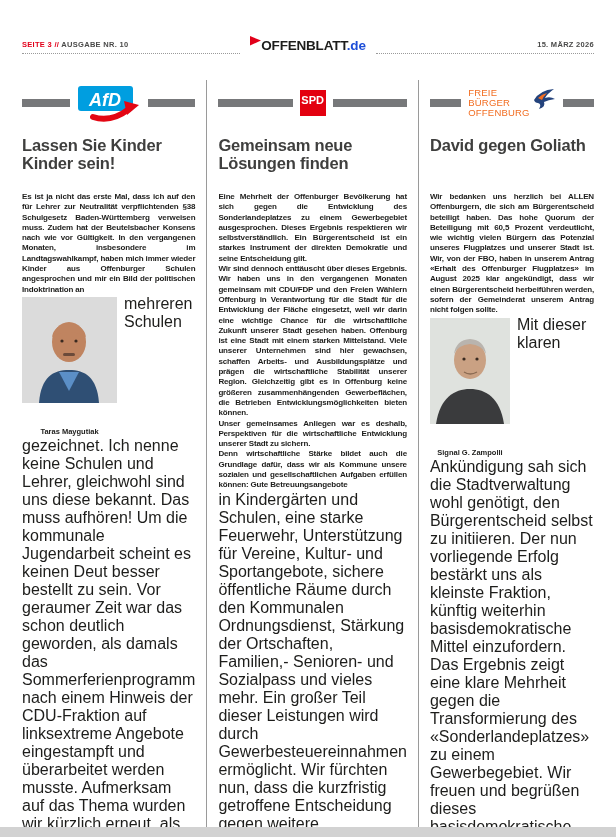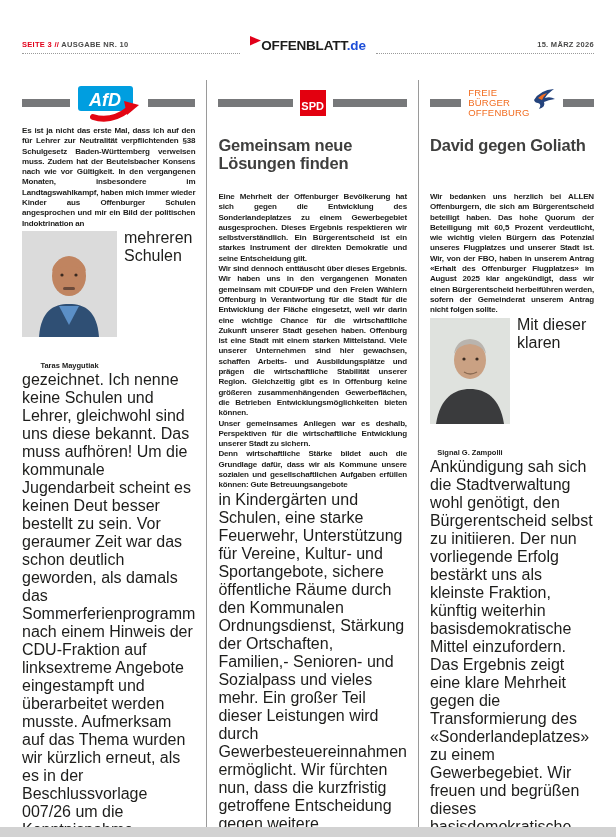--- a/index.html
+++ b/index.html
@@ -21,21 +21,21 @@
   .columns{display:flex;margin:26px 22px 0 22px;min-height:680px;}
   .col{flex:1 1 0;padding:0 11px;}
   .col+.col{border-left:1px solid #9a9a9a;}
   .col:first-child{padding-left:0;}
   .col:last-child{padding-right:0;}
   .logo-row{display:flex;align-items:center;height:46px;}
   .bar{flex:1;height:8px;background:#77787a;}
   .logo-mid{padding:0 7px;display:flex;align-items:center;}
   .spd-box{width:26px;height:26px;background:#e3000f;color:#fff;font-weight:bold;
         font-size:11px;display:flex;align-items:flex-end;justify-content:center;
-        padding-bottom:4px;box-sizing:border-box;}
+        padding-bottom:10px;box-sizing:border-box;}
   .fbo-logo{position:relative;line-height:1.02;font-weight:normal;font-size:9.5px;
         color:#f26d21;letter-spacing:.2px;padding-right:26px;}
   .fbo-bird{position:absolute;right:0;top:0;}
   .title{min-height:48px;margin:10px 0 8px 0;font-size:16.5px;line-height:1.12;
         font-weight:bold;color:#3f3f3e;letter-spacing:-.2px;}
   .bt{margin:0;font-size:8px;line-height:10.3px;font-weight:bold;letter-spacing:-.15px;
       text-align:justify;white-space:pre-line;color:#1d1d1b;}
   figure.photo{float:left;margin:2px 7px 1px 0;padding:0;}
   figure.photo figcaption{font-size:7.5px;font-weight:bold;text-align:center;
         margin-top:20px;color:#1d1d1b;}
@@ -72,20 +72,21 @@
         <div class="logo-mid">
           <svg width="64" height="38" viewBox="0 0 64 38">
             <rect x="1" y="2" width="55" height="25" rx="3" fill="#009ee0"></rect>
             <text x="28" y="22" font-size="18" font-weight="bold" font-style="italic" font-family="Liberation Sans, sans-serif" fill="#ffffff" text-anchor="middle">AfD</text>
             <path d="M16 33 Q34 39 52 25" stroke="#e30613" stroke-width="6" fill="none" stroke-linecap="round"></path>
             <polygon points="47,17 62,21 50,31" fill="#e30613"></polygon>
           </svg>
         </div>
         <div class="bar"></div>
       </div>
+      <div class="title">Lassen Sie Kinder Kinder sein!</div>
       <p class="bt"><span>Es ist ja nicht das erste Mal, dass ich auf den für Lehrer zur Neutralität verpflichtenden §38 Schulgesetz Baden-Württemberg verweisen muss. Zudem hat der Beutelsbacher Konsens nach wie vor Gültigkeit. In den vergangenen Monaten, insbesondere im Landtagswahlkampf, haben mich immer wieder Kinder aus Offenburger Schulen angesprochen und mir ein Bild der politischen Indoktrination an</span>
         </p><figure class="photo">
           <svg width="95" height="106" viewBox="0 0 95 106">
             <rect width="95" height="106" fill="#dbdbdb"></rect>
             <path d="M17 106 C19 80 31 73 47 73 C63 73 75 80 77 106 Z" fill="#2f4f74"></path>
             <path d="M37 75 L47 94 L57 75 Z" fill="#5b8fc7"></path>
             <ellipse cx="47" cy="45" rx="17" ry="20" fill="#c08460"></ellipse>
             <path d="M30 40 Q47 30 64 40 Q62 28 47 26 Q32 28 30 40Z" fill="#c08460"></path>
             <circle cx="40" cy="44" r="1.6" fill="#3a2a20"></circle>
             <circle cx="54" cy="44" r="1.6" fill="#3a2a20"></circle>

